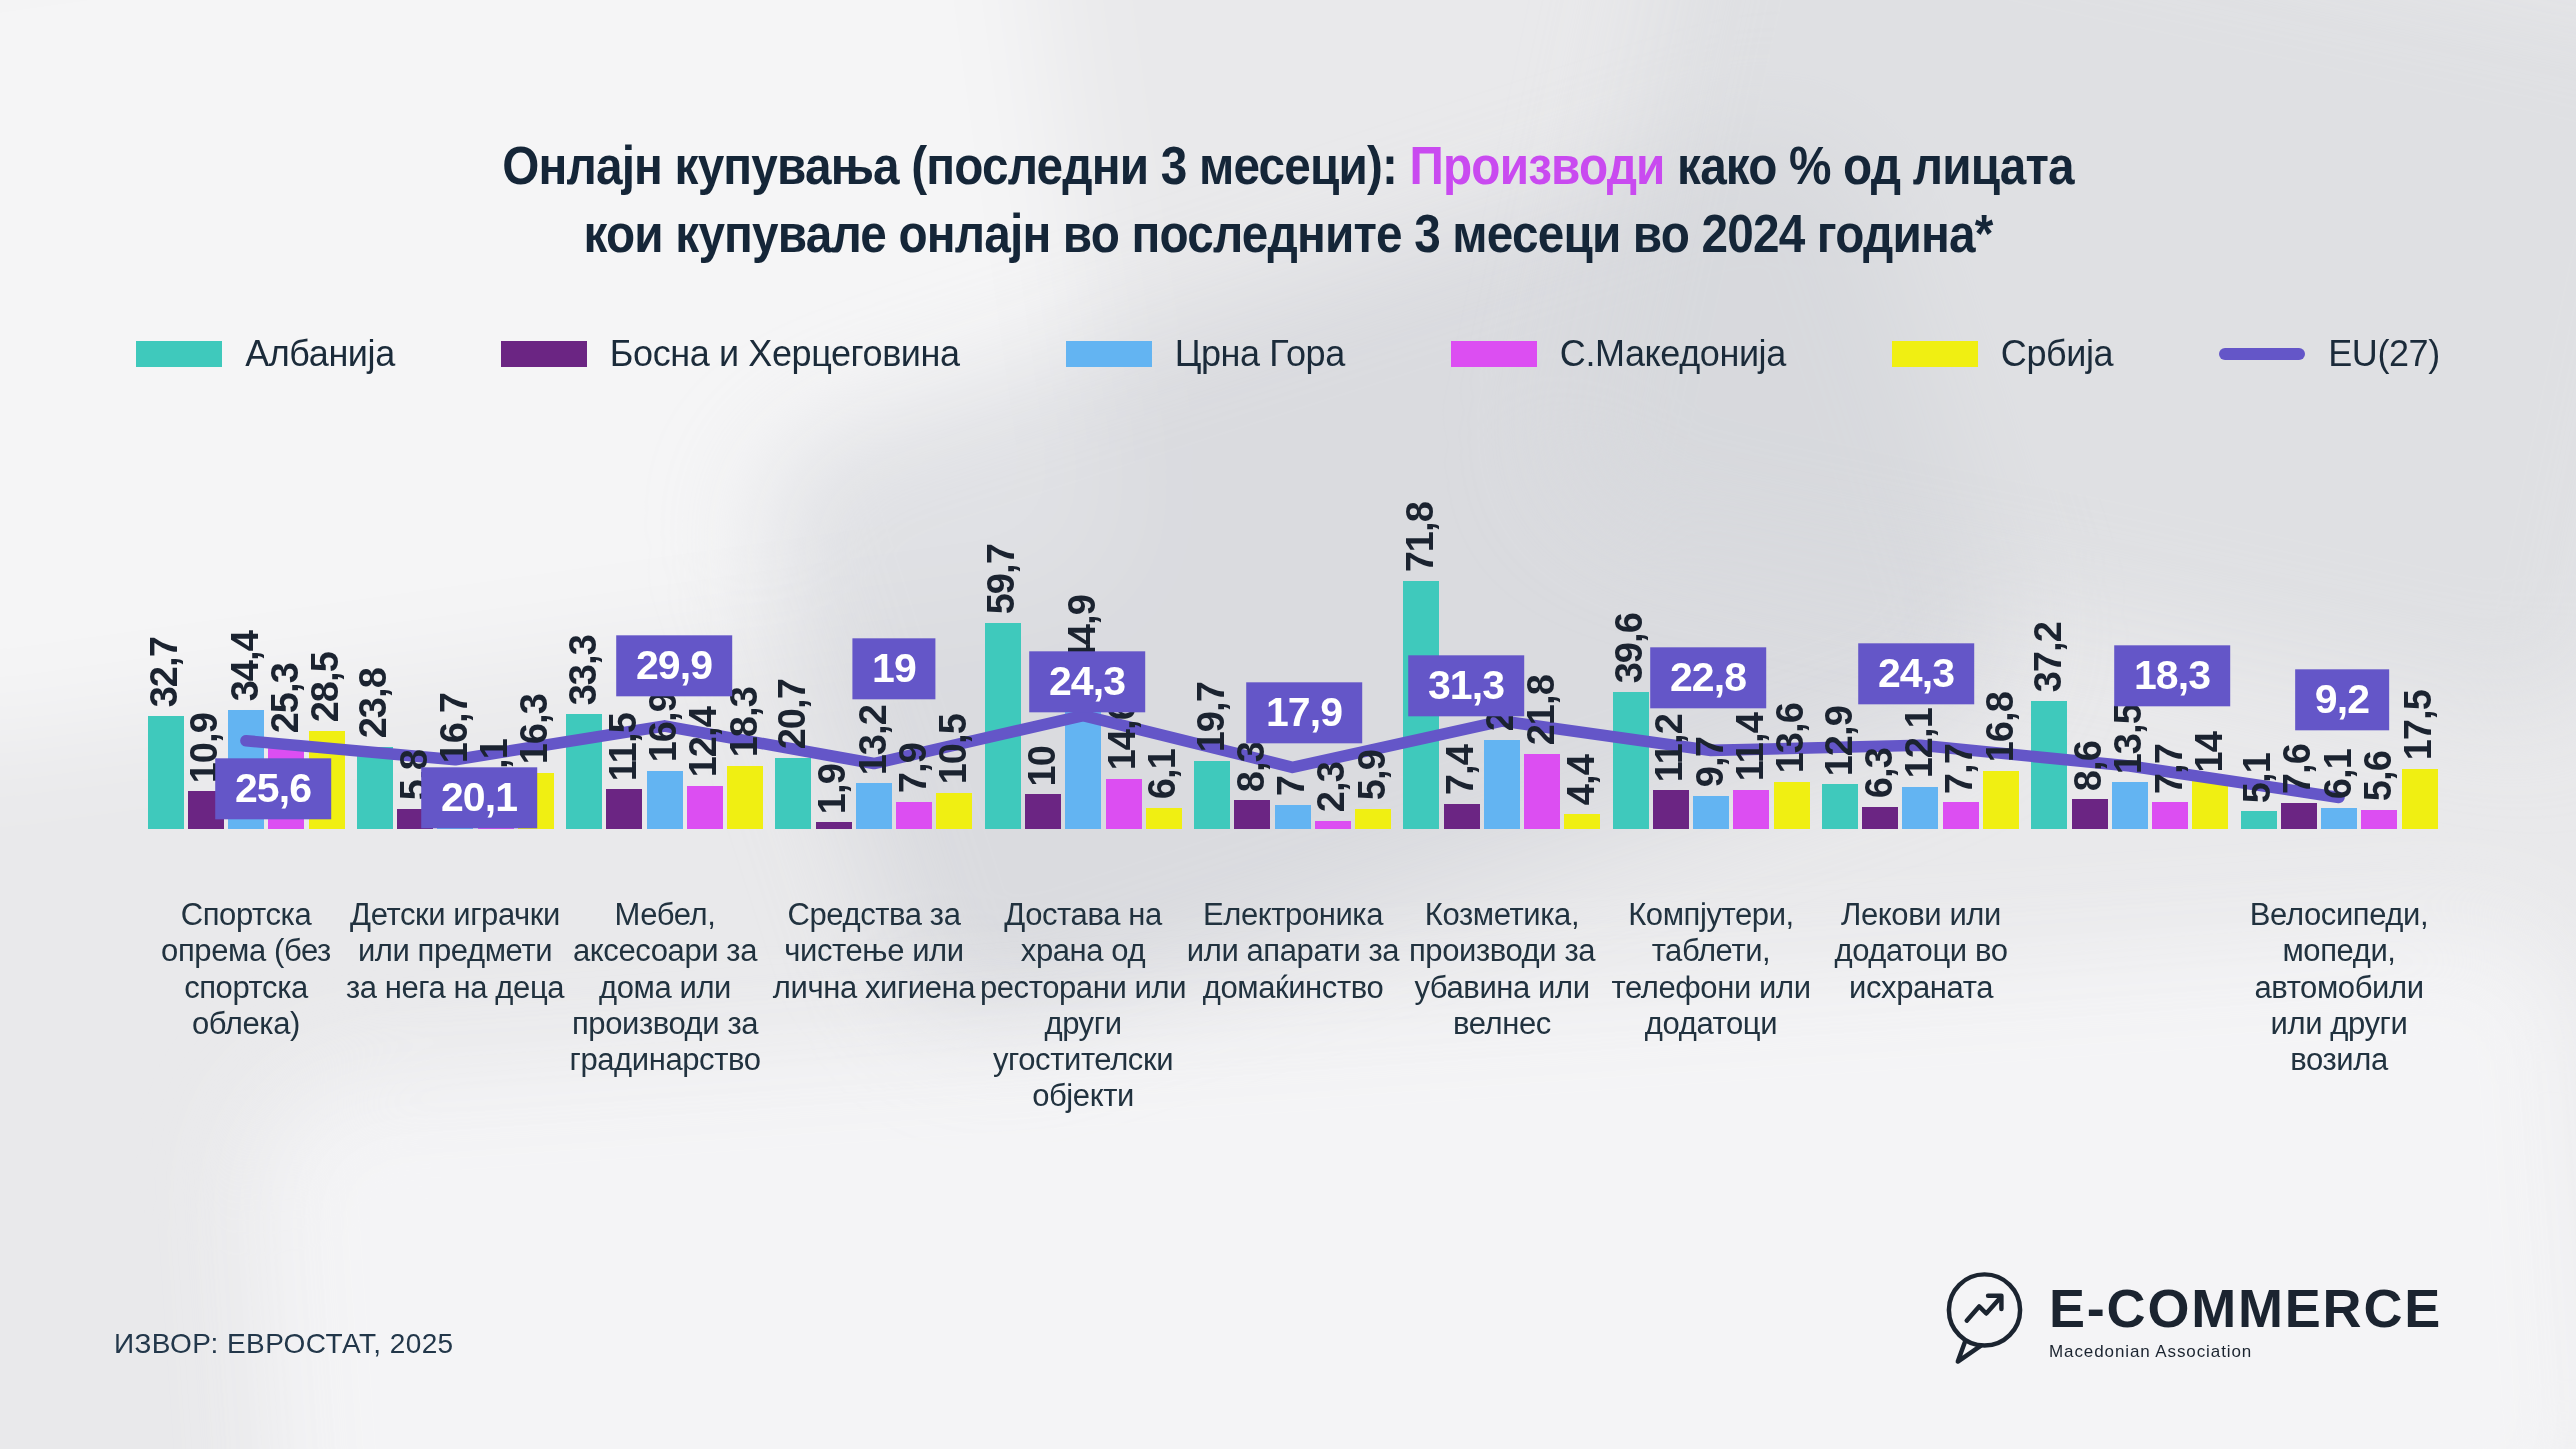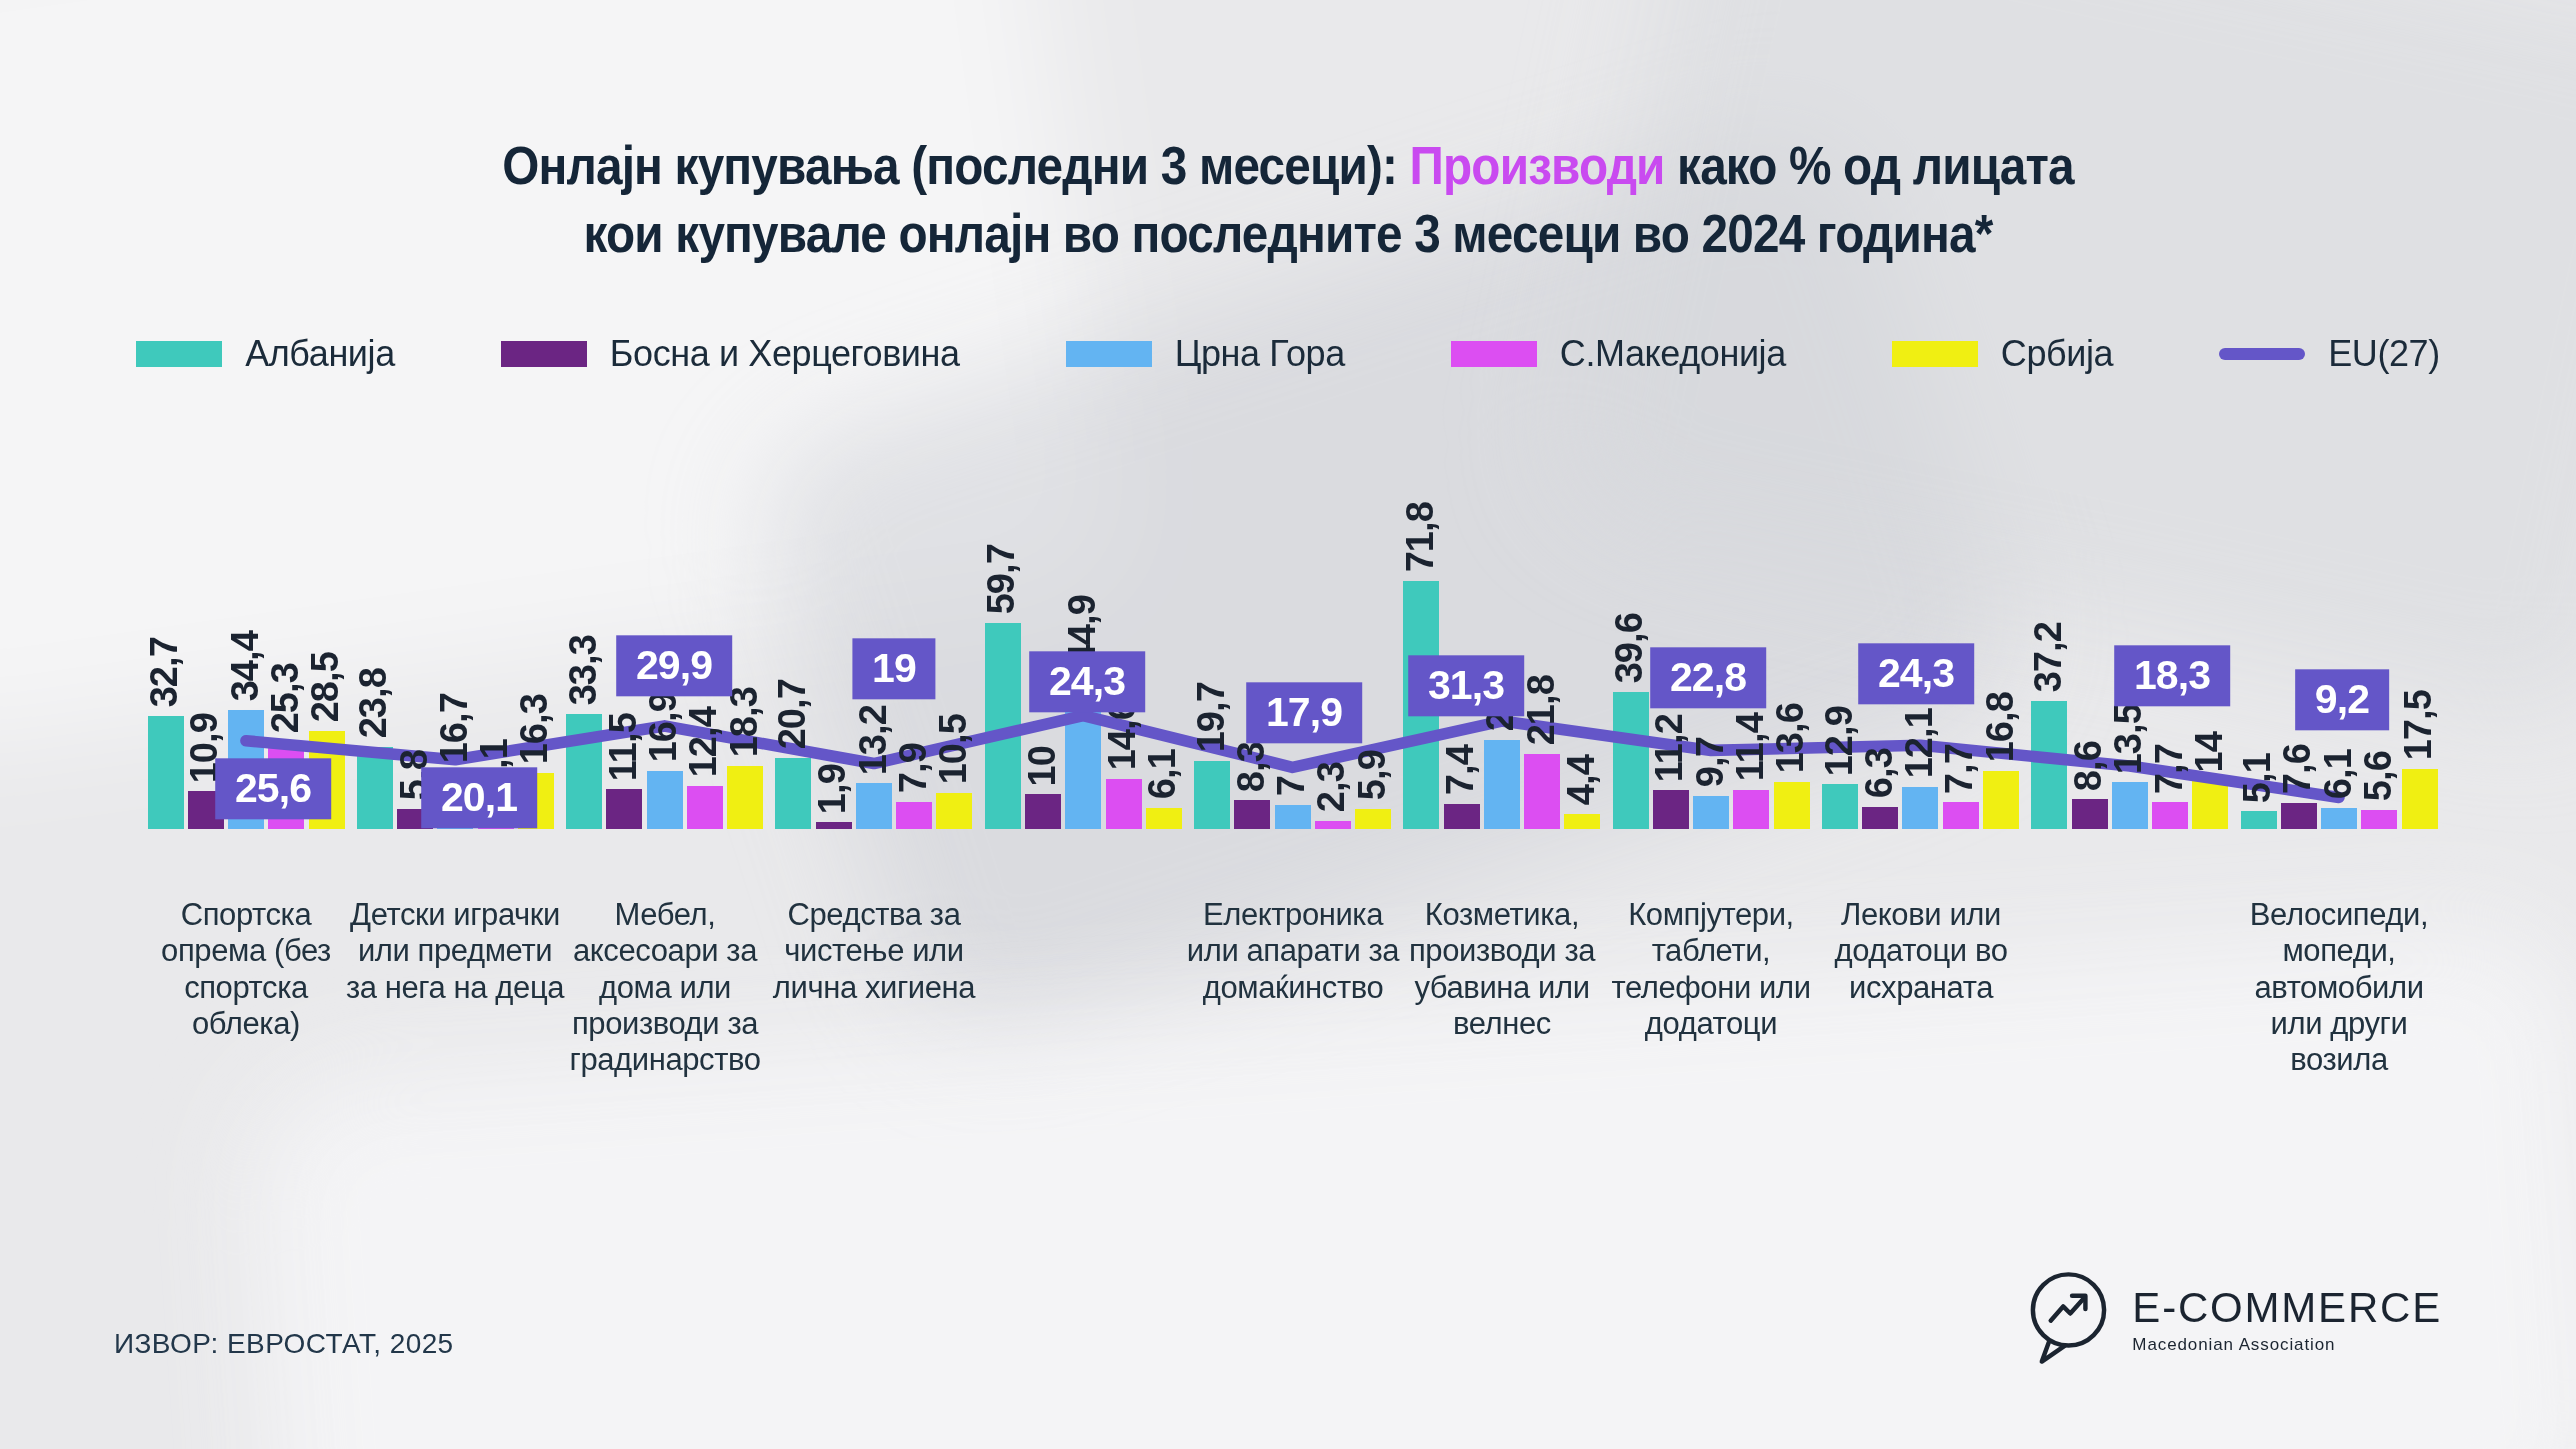--- a/index.html
+++ b/index.html
@@ -65,21 +65,21 @@
   
   .source{
     position:absolute;left:114px;bottom:89px;
     font-size:28px;color:#22374a;font-weight:500;letter-spacing:0.4px;
   }
   .logo{
     position:absolute;right:134px;bottom:79px;
     display:flex;align-items:center;gap:19.7px;color:#1b2430;
   }
   .logo-texts{display:flex;flex-direction:column;align-items:flex-start;gap:3.6px;}
-  .logo-title{font-size:42px;font-weight:400;letter-spacing:1.8px;}
+  .logo-title{font-size:54px;font-weight:700;letter-spacing:1.8px;}
   .logo-sub{font-size:17px;font-weight:400;letter-spacing:0.9px;}
 </style>
 </head>
 <body>
 
 <div class="bg-layer">
   <div class="bg-blob bg-b1"></div>
   <div class="bg-blob bg-b2"></div>
   <div class="bg-blob bg-b3"></div>
   <div class="bg-blob bg-b4"></div>
@@ -167,20 +167,21 @@
       <div class="bar" style="left: 985px; width: 36px; height: 206px; bottom: 620px; background: rgb(63, 201, 188);"></div>
       <div class="bar-label" style="left: 980px; bottom: 835px;">59,7</div>
       <div class="bar" style="left: 1025px; width: 36px; height: 35px; bottom: 620px; background: rgb(107, 37, 131);"></div>
       <div class="bar-label" style="left: 1021px; bottom: 663px;">10</div>
       <div class="bar" style="left: 1065px; width: 36px; height: 155px; bottom: 620px; background: rgb(99, 180, 242);"></div>
       <div class="bar-label" style="left: 1061px; bottom: 784px;">44,9</div>
       <div class="bar" style="left: 1106px; width: 36px; height: 50px; bottom: 620px; background: rgb(220, 78, 242);"></div>
       <div class="bar-label" style="left: 1101px; bottom: 679px;">14,6</div>
       <div class="bar" style="left: 1146px; width: 36px; height: 21px; bottom: 620px; background: rgb(240, 239, 18);"></div>
       <div class="bar-label" style="left: 1141px; bottom: 650px;">6,1</div>
+      <div class="cat-label" style="left: 971px;">Достава на храна од ресторани или други угостителски објекти</div>
       <div class="bar" style="left: 1194px; width: 36px; height: 68px; bottom: 620px; background: rgb(63, 201, 188);"></div>
       <div class="bar-label" style="left: 1190px; bottom: 697px;">19,7</div>
       <div class="bar" style="left: 1234px; width: 36px; height: 29px; bottom: 620px; background: rgb(107, 37, 131);"></div>
       <div class="bar-label" style="left: 1230px; bottom: 657px;">8,3</div>
       <div class="bar" style="left: 1275px; width: 36px; height: 24px; bottom: 620px; background: rgb(99, 180, 242);"></div>
       <div class="bar-label" style="left: 1270px; bottom: 653px;">7</div>
       <div class="bar" style="left: 1315px; width: 36px; height: 8px; bottom: 620px; background: rgb(220, 78, 242);"></div>
       <div class="bar-label" style="left: 1310px; bottom: 637px;">2,3</div>
       <div class="bar" style="left: 1355px; width: 36px; height: 20.4px; bottom: 620px; background: rgb(240, 239, 18);"></div>
       <div class="bar-label" style="left: 1351px; bottom: 649px;">5,9</div>

